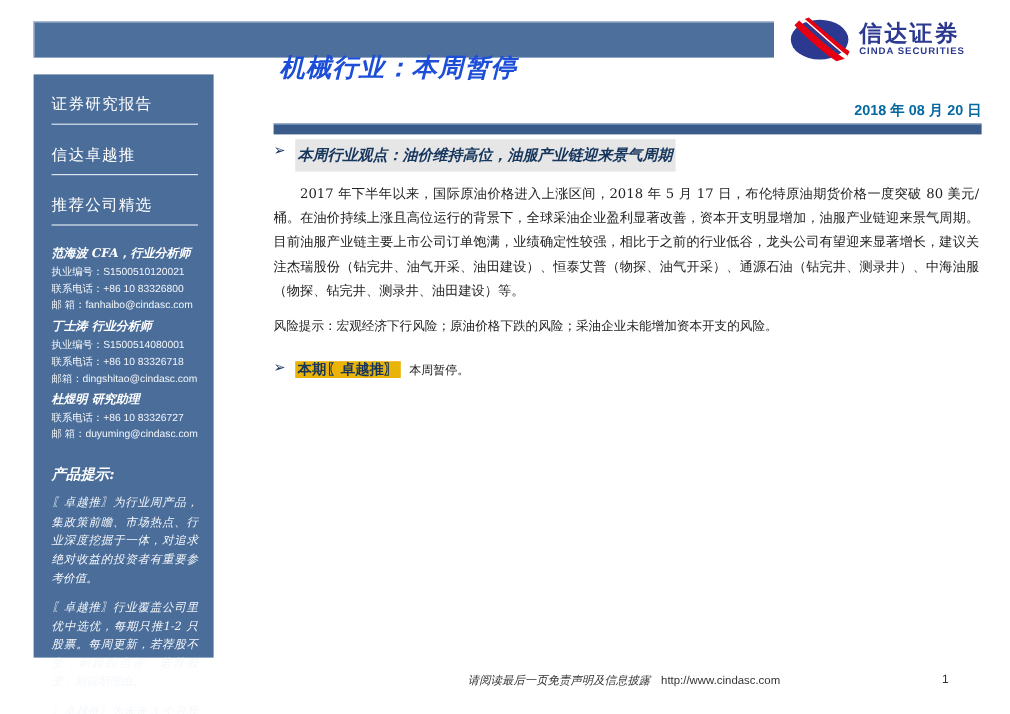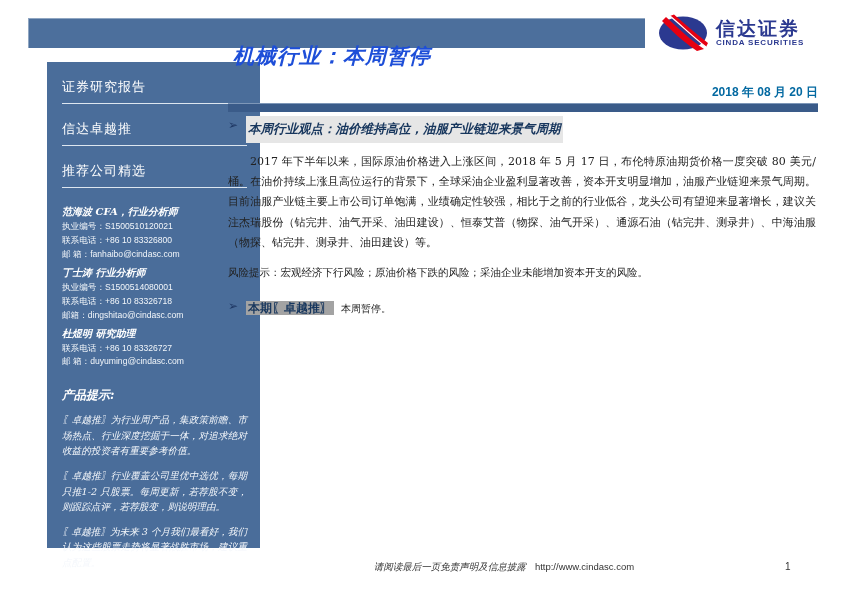--- a/index.html
+++ b/index.html
@@ -13,22 +13,22 @@
   .logo { position:absolute; left:658px; top:12px; width:166px; height:42px;
           display:flex; align-items:center; }
   .logo-mark { width:52px; height:38px; flex:0 0 auto; }
   .logo-text { margin-left:6px; display:flex; flex-direction:column; align-items:flex-start; }
   .logo-cn { font-family:"Liberation Sans",sans-serif; font-weight:bold; font-size:19px;
              color:#2B3990; letter-spacing:2px; line-height:1.05; }
   .logo-en { font-family:"Liberation Sans",sans-serif; font-weight:bold; font-size:8px;
              color:#2B3990; letter-spacing:0.8px; }
 
   
-  .sidebar { position:absolute; left:28px; top:62px; width:213px; height:486px;
-             background:#4A6D9A; color:#fff; padding:16px 13px 10px 15px;margin-left:19px; }
+  .sidebar { position:absolute; left:28px; top:62px; width:150px; height:486px;
+             background:#4A6D9A; color:#fff; padding:16px 13px 10px 15px; }
   .nav-item { margin-bottom:16px; }
   .nav-label { font-size:13px; letter-spacing:1px; padding-bottom:7px; }
   .nav-rule { border-bottom:1px solid #DDE6F0; }
   .analyst { margin-top:2px; }
   .analyst-name { font-size:10px; font-weight:bold; font-style:italic; margin-top:3px; line-height:1.6; }
   .analyst-line { font-size:8.6px; line-height:1.62; color:#F2F6FA;
                   font-family:"Liberation Sans",sans-serif; }
   .tips-heading { font-size:12px; font-weight:bold; font-style:italic; margin-top:18px; margin-bottom:8px; }
   .tips-para { font-size:9.6px; line-height:1.62; text-align:justify; font-style:italic;
                margin-bottom:9px; color:#F4F7FB; }
@@ -44,25 +44,25 @@
   .content { position:absolute; left:228px; top:116px; width:590px; color:#222; }
   .bullet-row { display:flex; align-items:flex-start; }
   .bullet-arrow { flex:0 0 18px; color:#1F3864; font-size:12px; line-height:1.5;
                   font-family:"DejaVu Sans",sans-serif; }
   .h1-highlight { background:#E6E6E6; color:#17365D; font-weight:bold; font-style:italic;
                   font-size:12.5px; line-height:1.5; padding:4px 2px; }
   .body-para { margin-top:9px; font-size:11px; line-height:1.85; text-align:justify;
                text-indent:2em; padding-right:2px; }
   .risk-para { margin-top:10px; font-size:10.5px; line-height:1.8; }
   .bullet-row.second { margin-top:15px; }
-  .b2-highlight { background:#a3a3a3; color:#17365D; font-weight:bold; font-size:12px; padding:0 2px; }
+  .b2-highlight { background:#eab308; color:#17365D; font-weight:bold; font-size:12px; padding:0 2px; }
   .b2-rest { font-size:10px; color:#222; margin-left:2px; line-height:1.6; }
 
   
-  .footer { position:absolute; left:224px; top:561px; width:560px; text-align:center;
+  .footer { position:absolute; left:240px; top:561px; width:560px; text-align:center;
             font-size:9.5px; color:#333; }
   .footer .disc { font-style:italic; }
   .footer .url { font-family:"Liberation Sans",sans-serif; color:#333; text-decoration:none; margin-left:6px; }
   .page-num { position:absolute; left:785px; top:561px; font-size:10px; color:#333;
               font-family:"Liberation Sans",sans-serif; }
 </style>
 </head>
 <body>
 
 <div class="page">

